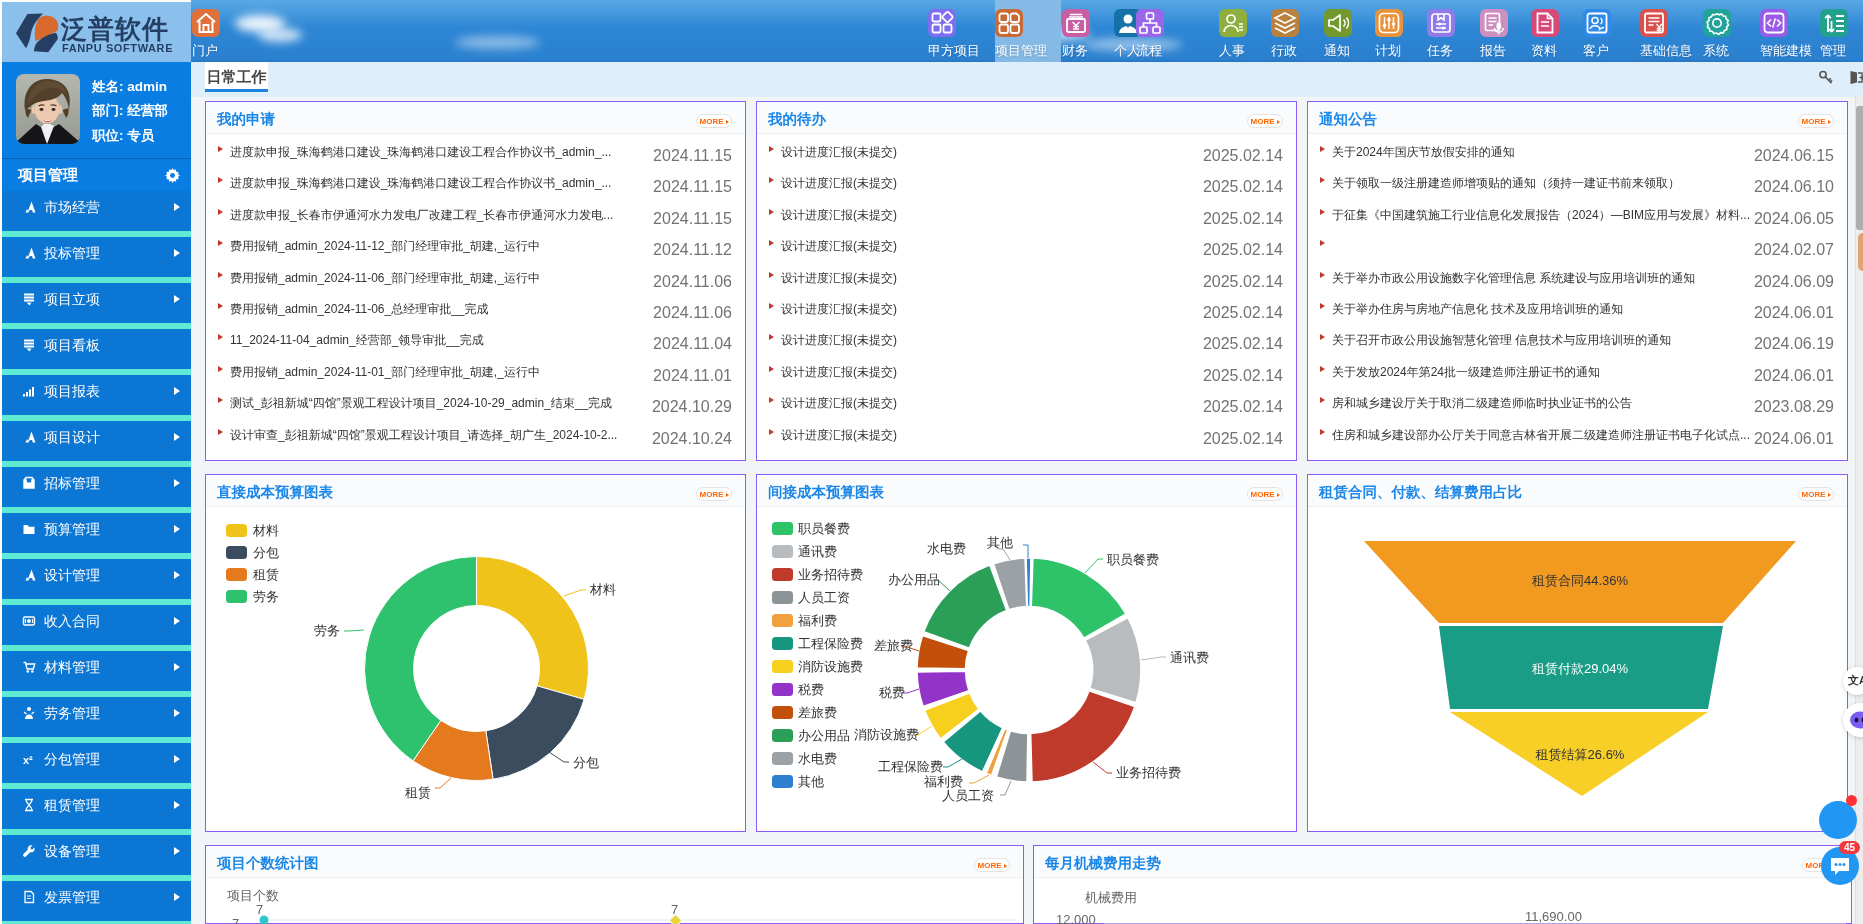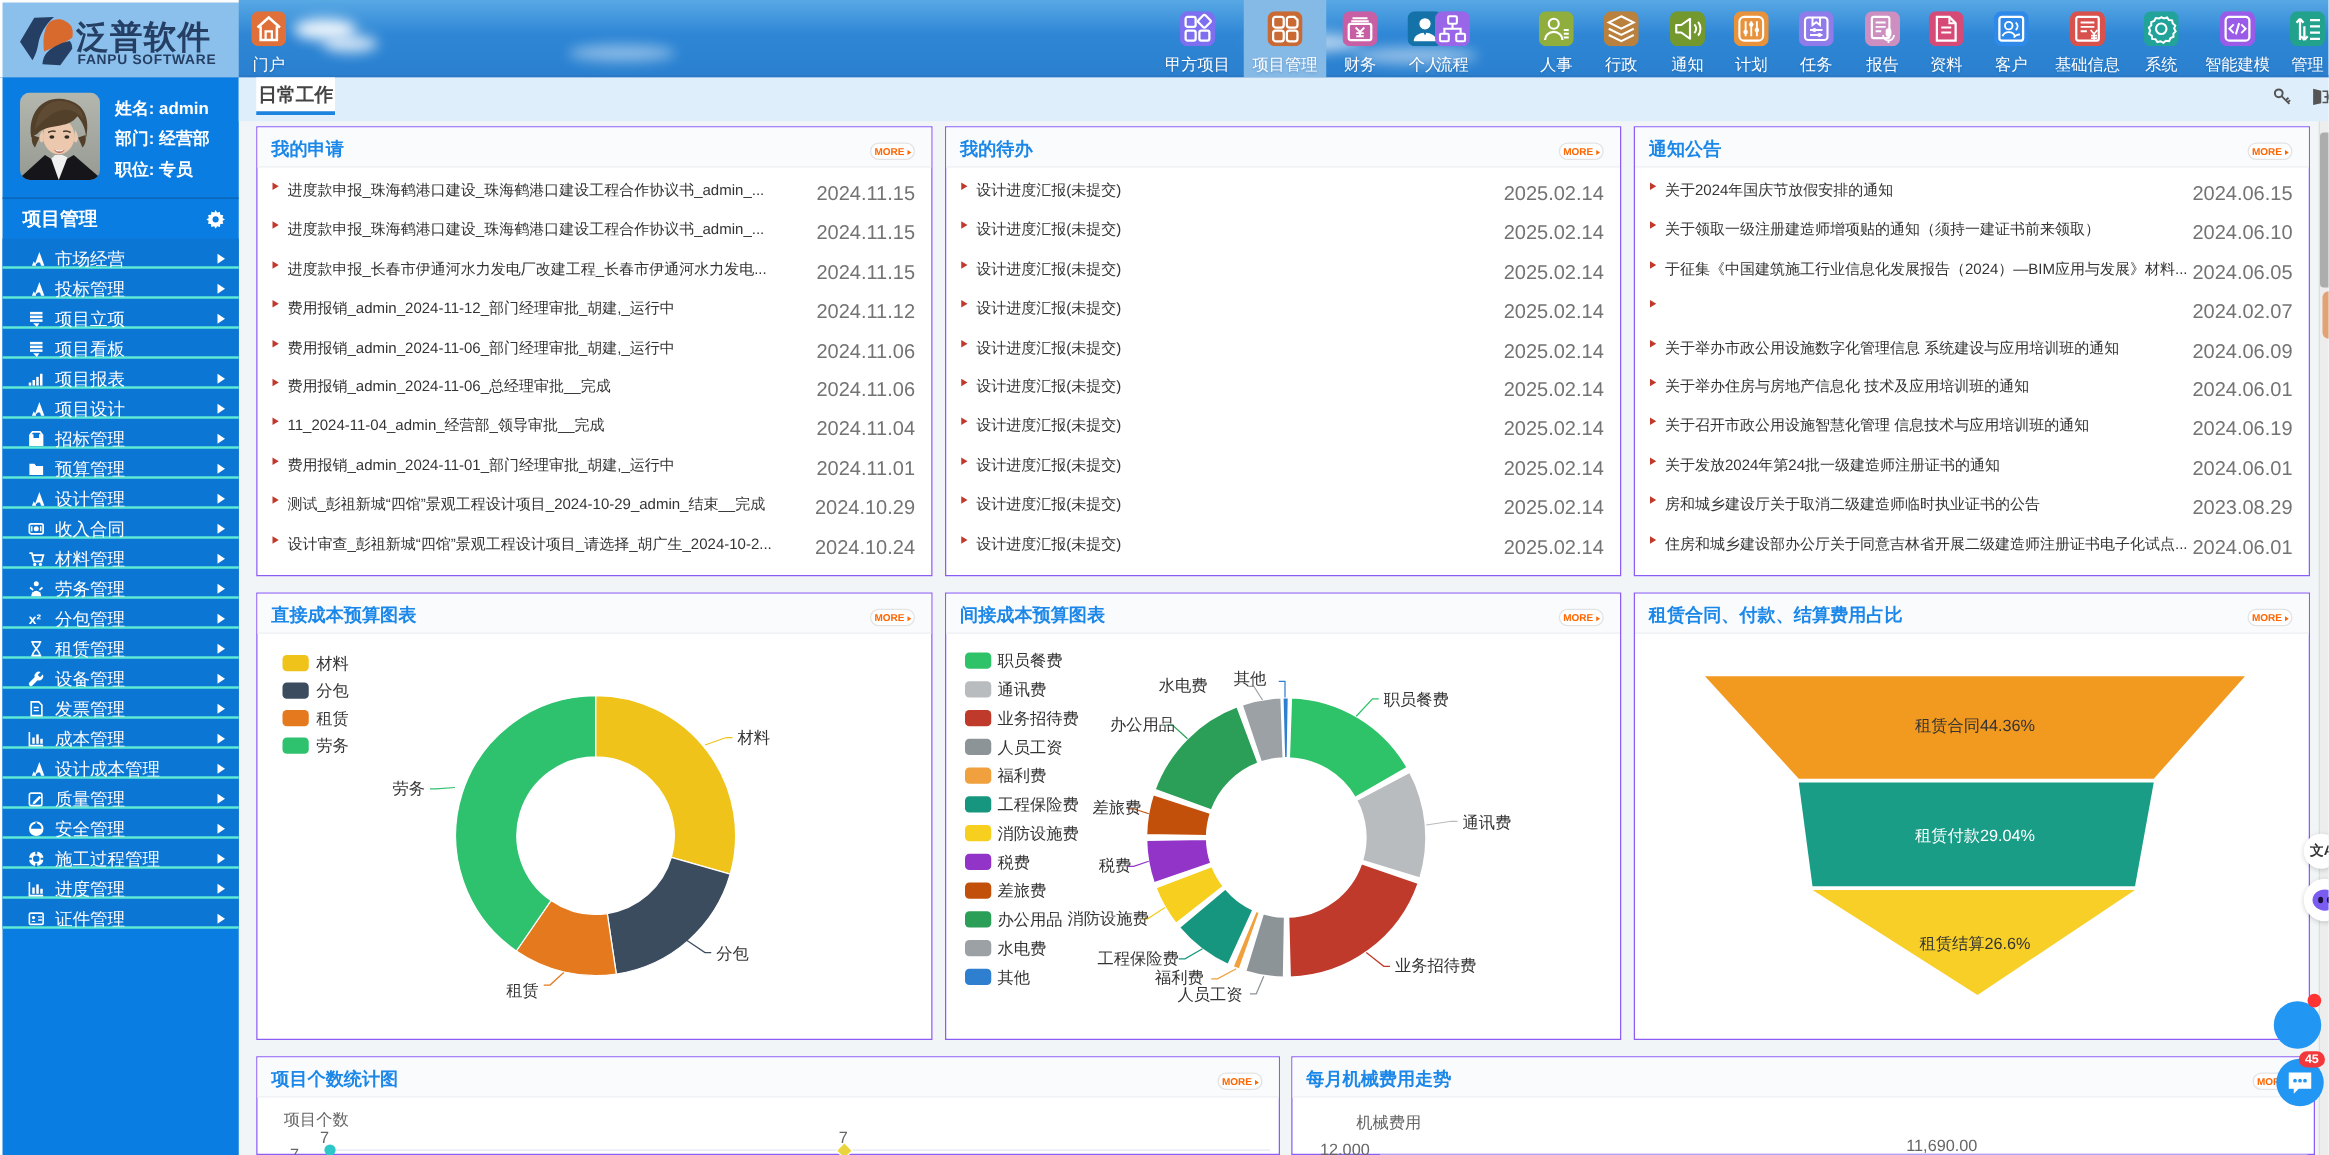--- a/index.html
+++ b/index.html
@@ -9,35 +9,35 @@
 
 
 #header { position:absolute; left:0; top:0; width:1863px; height:62px;
   background:linear-gradient(180deg,#58a8e4 0%,#2e86d5 45%,#2a80cf 100%); }
 #logo { position:absolute; left:0; top:0; width:191px; height:62px; background:#8cc0ec;
   border-top:2px solid #fdfdfd; border-left:2px solid #fdfdfd; }
 #logo .zh { position:absolute; left:59px; top:10px; font-size:26px; font-weight:bold; color:#253e63; letter-spacing:1px; }
 #logo .en { position:absolute; left:60px; top:40px; font-size:11px; font-weight:bold; color:#253e63; letter-spacing:.6px; }
 #hdrline { position:absolute; left:0; top:60px; width:1863px; height:2px; background:#2a79c6; }
 .cloud { position:absolute; border-radius:50%; background:rgba(255,255,255,.9); filter:blur(5px); }
-.nav { position:absolute; top:9px; height:53px; text-align:center; }
+.nav { position:absolute; top:9px; height:53px; }
 .nav.hl { background:#85b9e6; top:0; padding-top:9px; height:62px; }
 .nico { width:28px; height:28px; display:inline-block; }
 .nlab { font-size:13px; color:#fff; margin-top:1px; white-space:nowrap; text-shadow:0 1px 2px rgba(0,40,90,.25); }
 
 
 #sidebar { position:absolute; left:0; top:62px; width:191px; height:862px; background:#0a7de2; border-left:2px solid #fdfdfd;text-align:right; }
 #user { position:absolute; left:0; top:0; width:100%; height:96px; }
 #avatar { position:absolute; left:14px; top:12px; width:64px; height:70px; }
 #user .uline { position:absolute; left:90px; color:#fff; font-size:13.5px; font-weight:bold; white-space:nowrap; }
 #cathead { position:absolute; left:0; top:96px; width:100%; height:33px; border-top:1px solid #0a60b0; }
 #cathead .t { position:absolute; left:16px; top:7px; color:#fff; font-size:15px; font-weight:bold; }
 #cathead svg { position:absolute; right:11px; top:9px; }
 #menu { position:absolute; left:0; top:129px; width:100%; background:#0b76d4; }
-.mi { position:relative; height:24px; border-bottom:2px solid #5eead4; }
+.mi { position:relative; height:46px; border-bottom:6px solid #5eead4; }
 .mico { position:absolute; left:20px; top:9px; width:14px; height:14px; }
 .mlab { position:absolute; left:42px; top:8px; color:#fff; font-size:14px; white-space:nowrap; }
 .marr { position:absolute; right:11px; top:12px; width:0; height:0; border-left:6px solid #fff; border-top:4.5px solid transparent; border-bottom:4.5px solid transparent; }
 
 
 #tabstrip { position:absolute; left:191px; top:62px; width:1672px; height:35px; background:#dfeefb; }
 #tab1 { position:absolute; left:14px; top:0; width:63px; height:29px; background:#fff; color:#444; font-size:15px; font-weight:bold; text-align:center; line-height:29px; }
 #tabline { position:absolute; left:14px; top:27px; width:63px; height:3px; background:#1c83df; }
 .hicon { position:absolute; top:8px; color:#555; }
 

